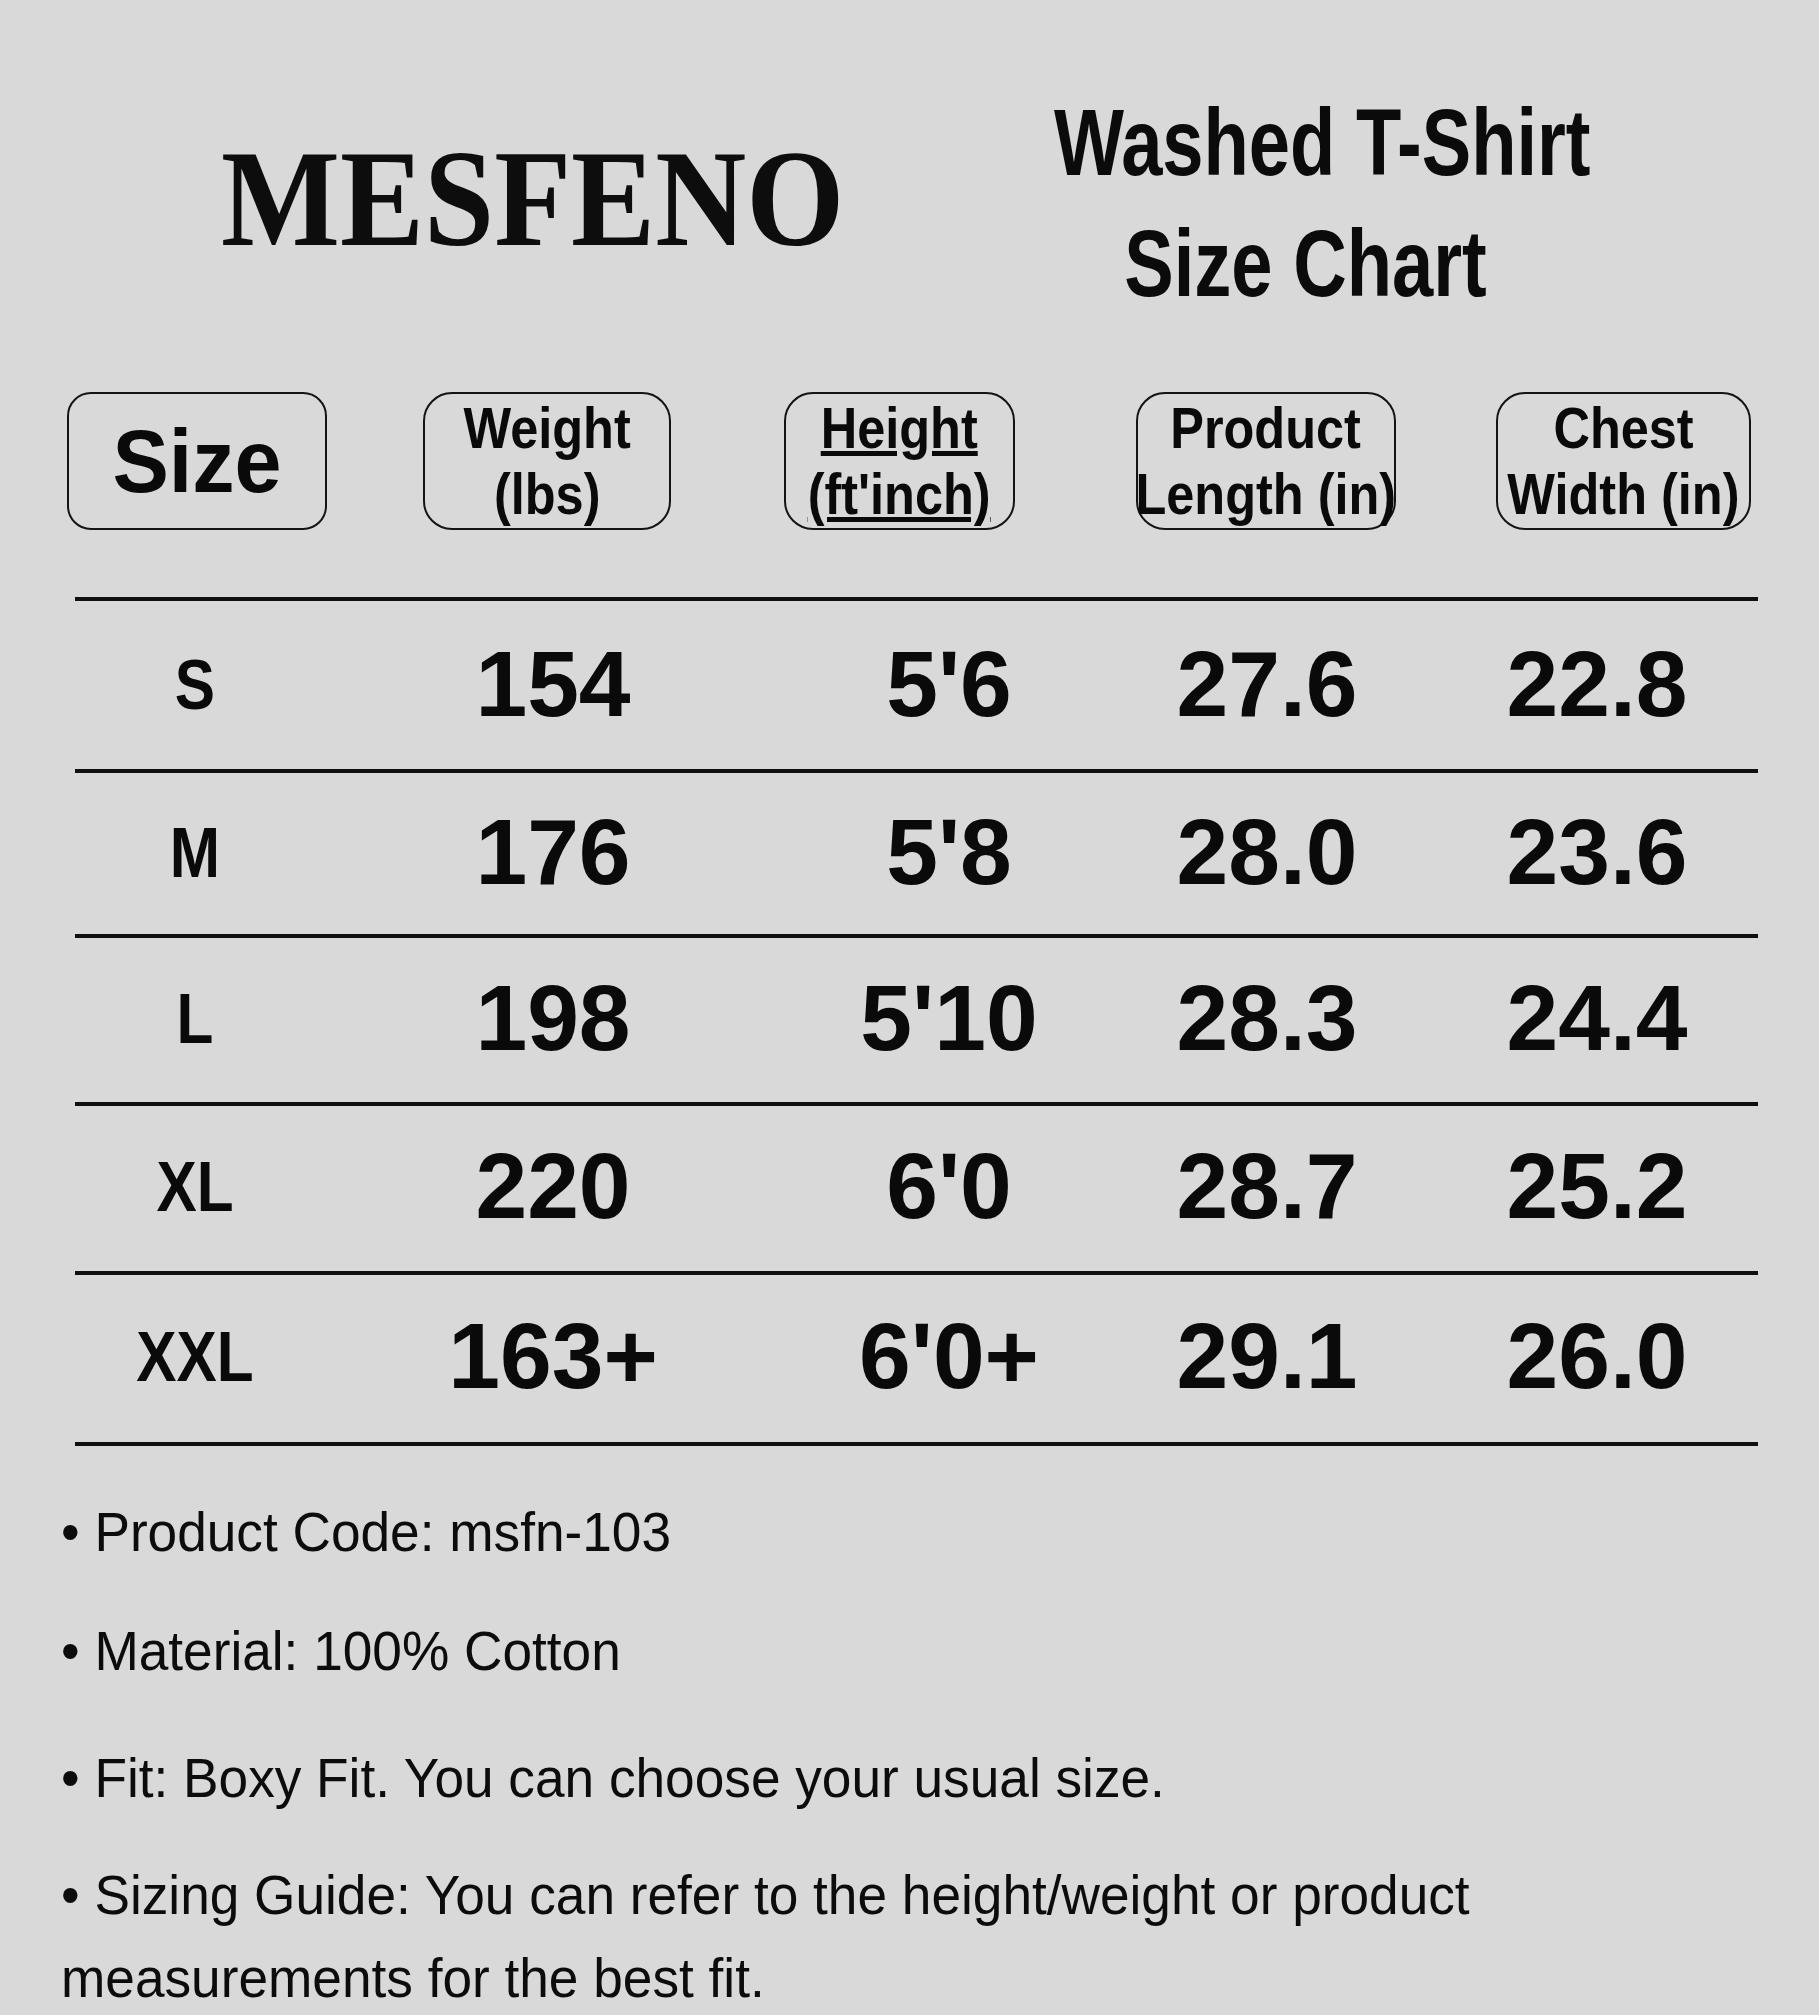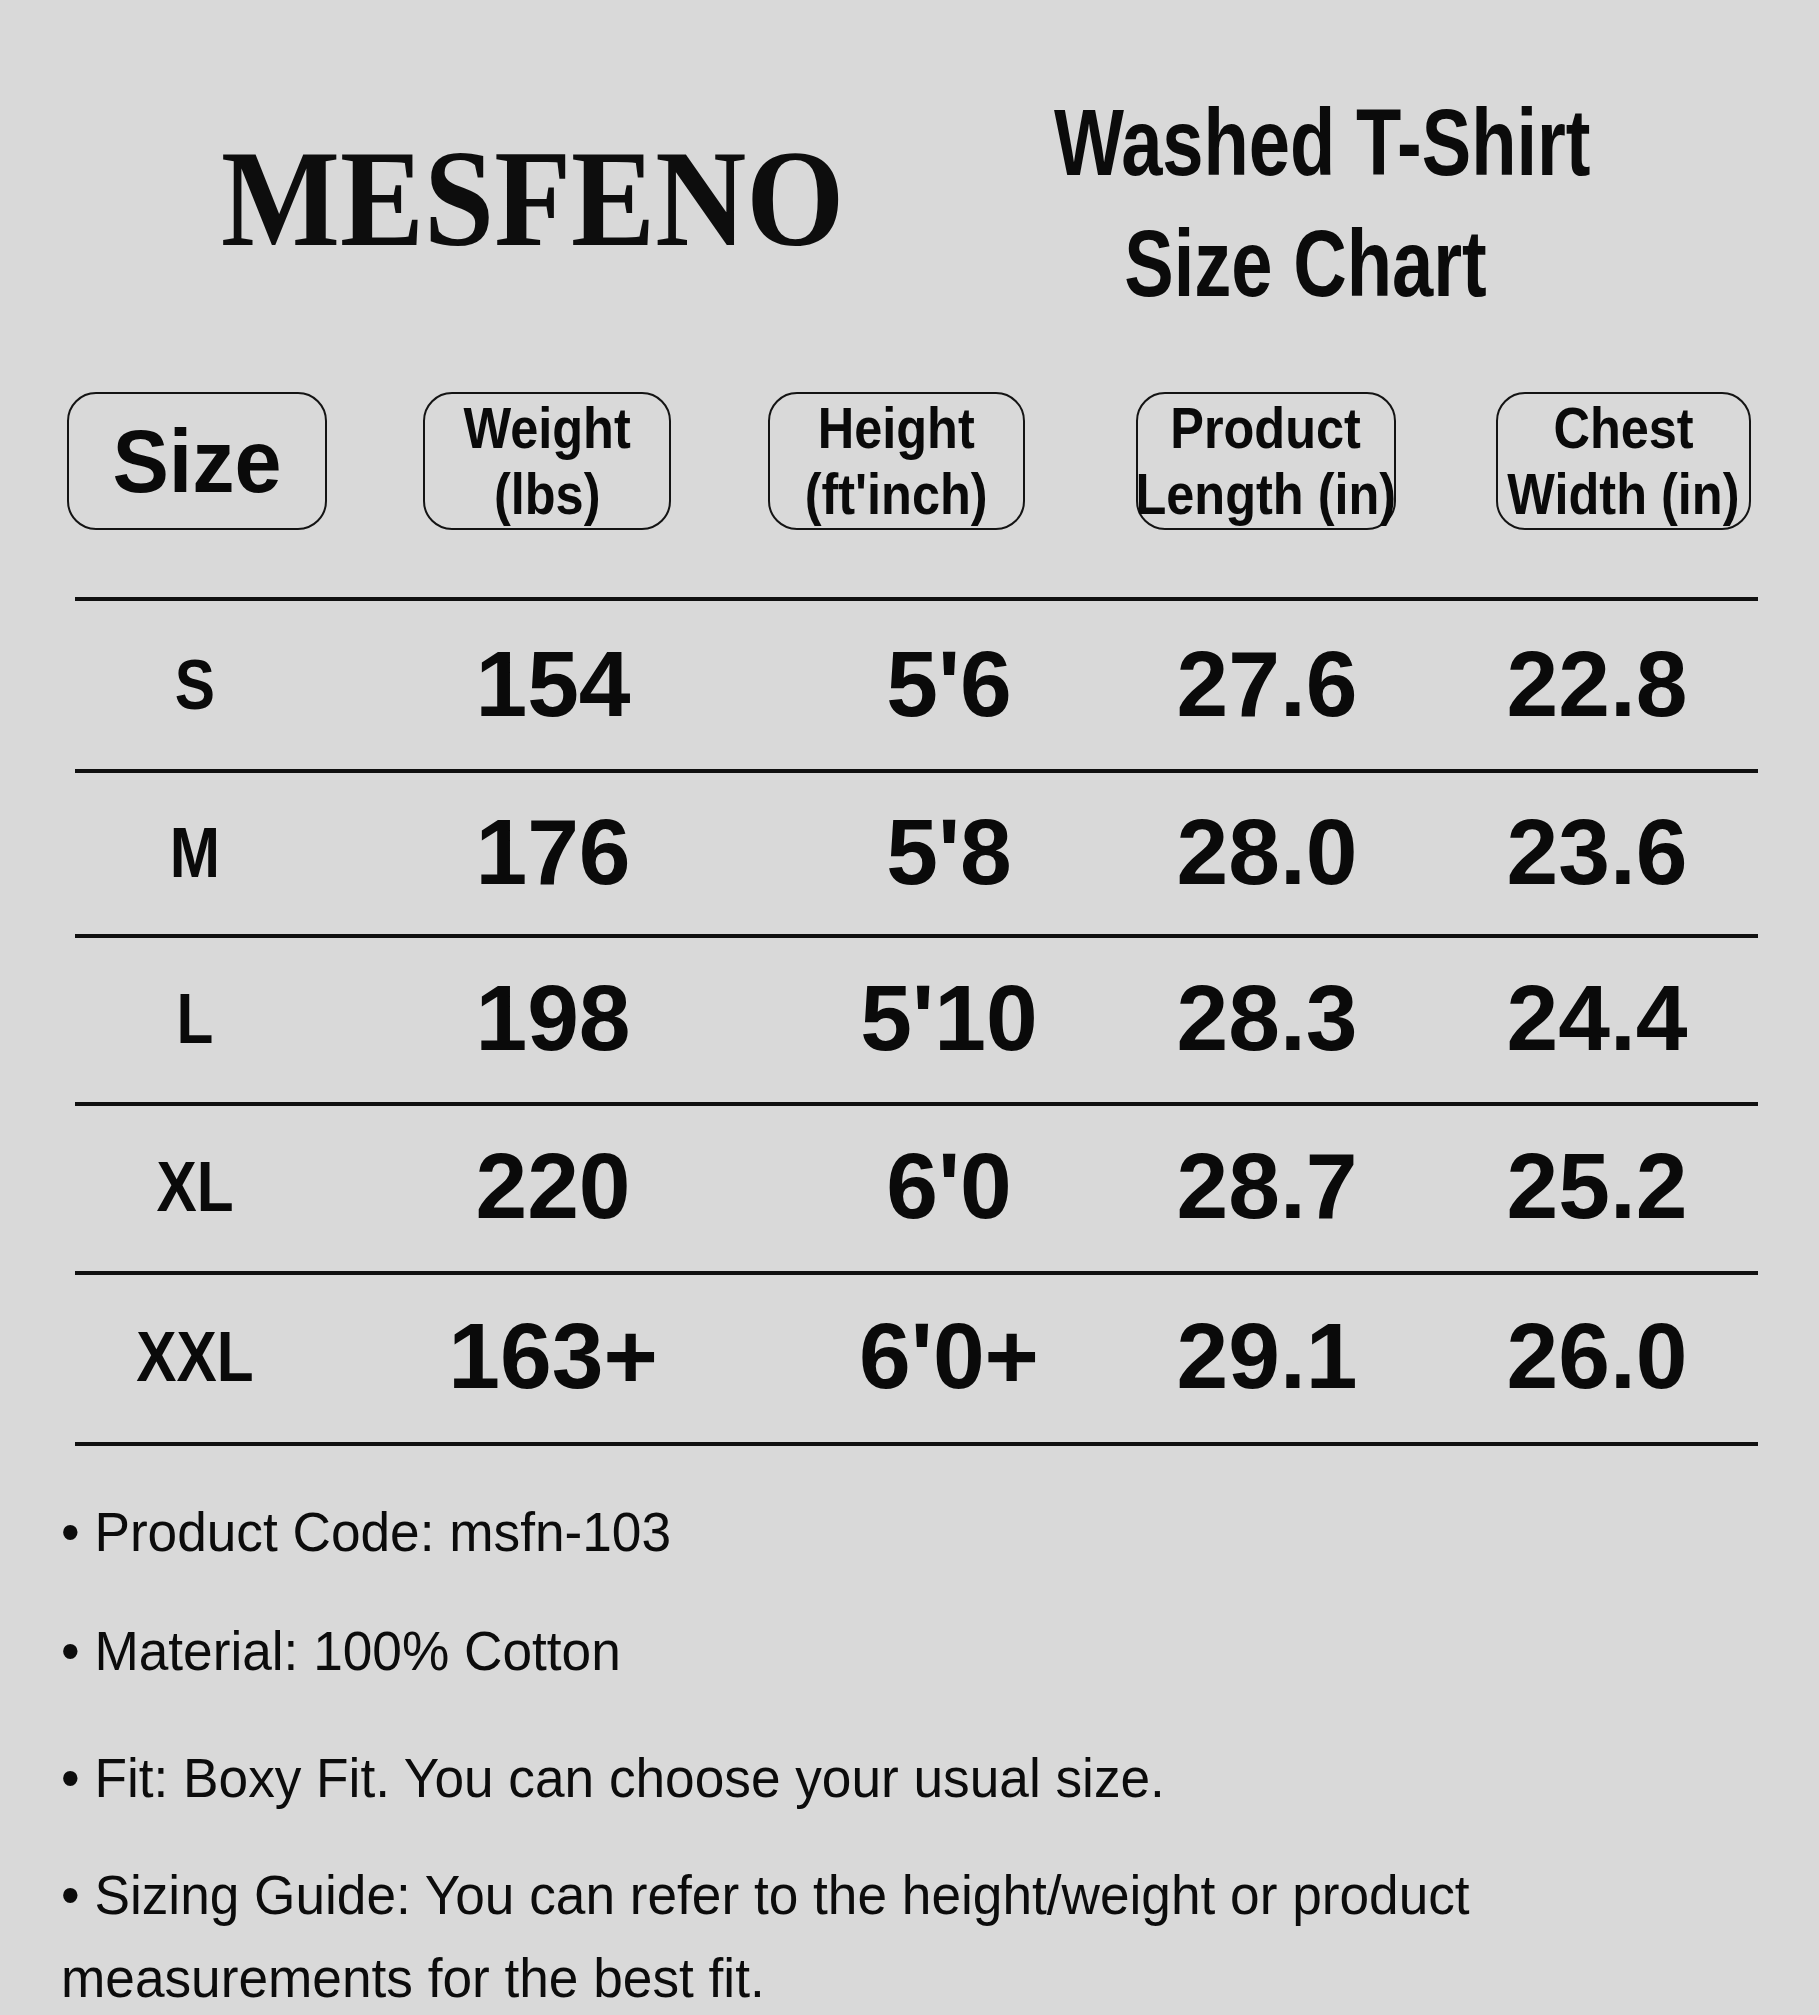--- a/index.html
+++ b/index.html
@@ -41,23 +41,23 @@
     background:transparent;
   }
   .hbox .one{
     font-size:89px;font-weight:700;line-height:97px;
     transform:scaleX(0.95);transform-origin:center center;white-space:nowrap;
   }
   .hbox .two{
     font-size:58px;font-weight:700;line-height:66px;text-align:center;
     transform:scaleX(0.87);transform-origin:center center;white-space:nowrap;
   }
-  .b1{left:67px;width:260px;}
+  .b1{left:67px;width:260px;border-radius:24px;}
   .b2{left:423px;width:248px;}
-  .b3{left:768px;width:257px;}
+  .b3{left:784px;width:231px;text-decoration:underline;}
   .b4{left:1136px;width:260px;}
   .b5{left:1496px;width:255px;}
 
   
   .rule{left:75px;width:1683px;height:3.6px;background:#101010;}
 
   
   .cell{
     height:113px;line-height:113px;text-align:center;
     font-weight:700;white-space:nowrap;

